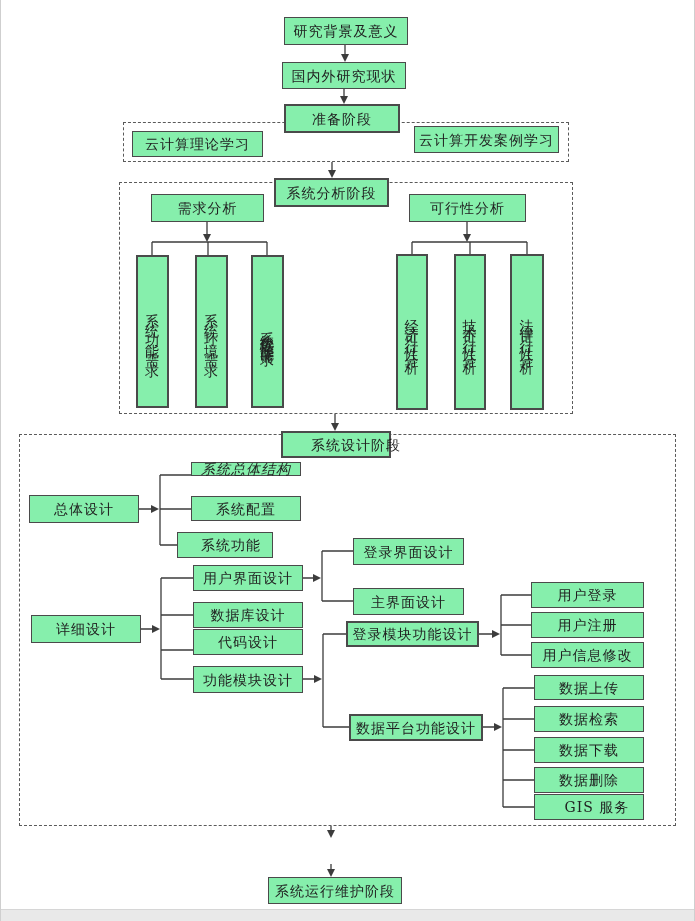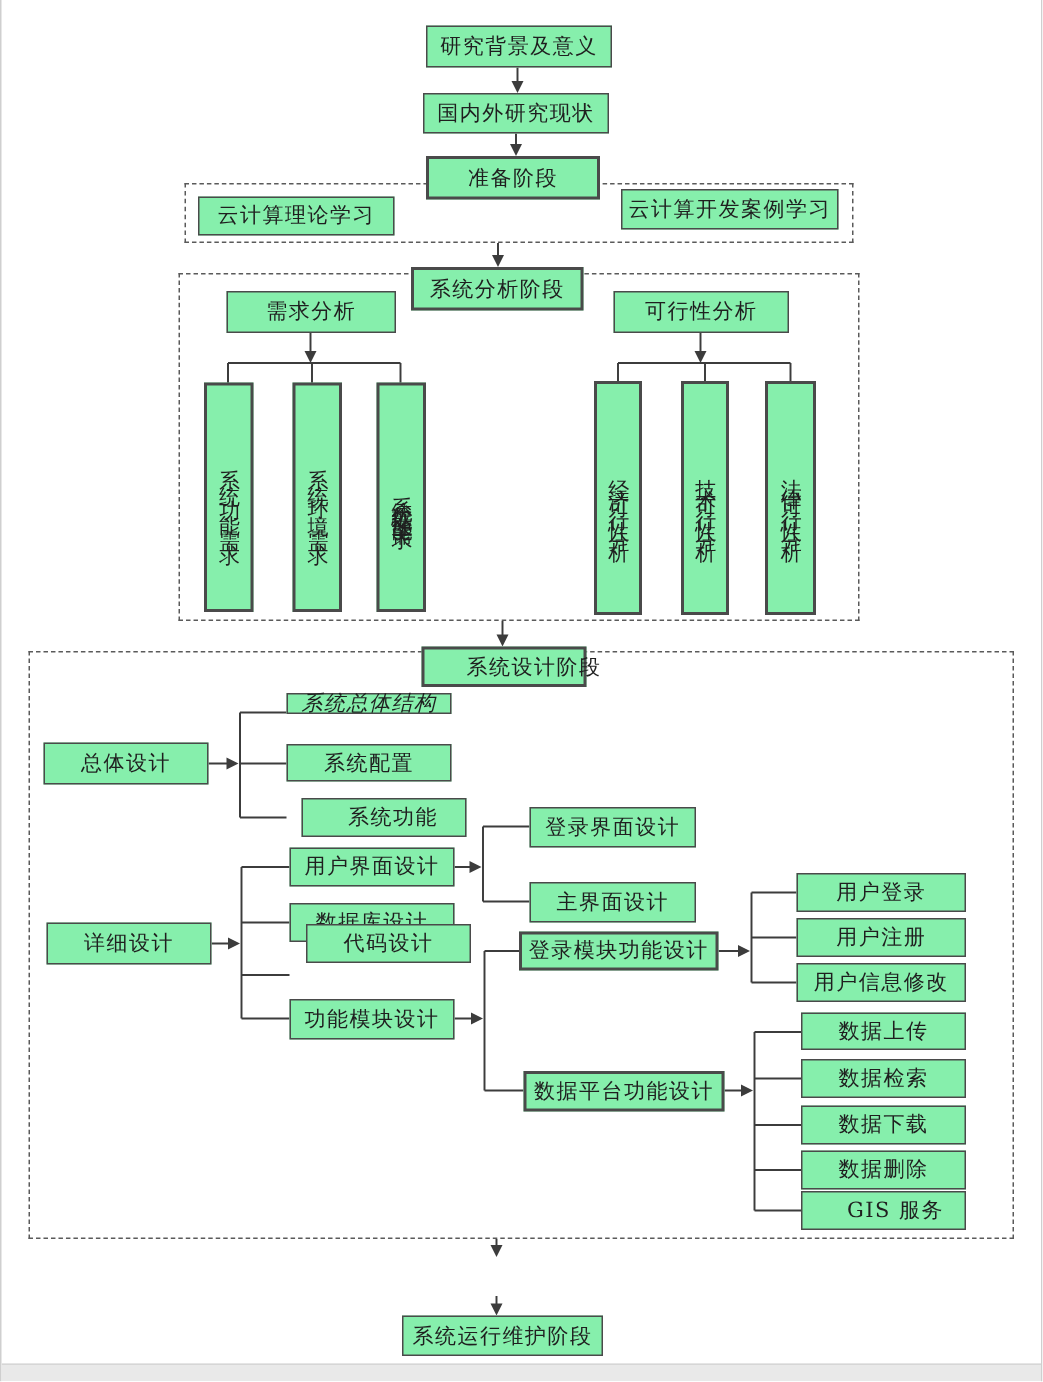--- a/index.html
+++ b/index.html
@@ -90,26 +90,26 @@
 
   <div class="box vbox v7" style="left:395px;top:254px;width:32px;height:156px;">经济可行性分析</div>
   <div class="box vbox v7" style="left:453px;top:254px;width:32px;height:156px;">技术可行性分析</div>
   <div class="box vbox v7" style="left:509px;top:254px;width:34px;height:156px;">法律可行性分析</div>
 
   <div class="box thick" style="left:280px;top:431px;width:110px;height:27px;padding-left:40px;">系统设计阶段</div>
 
   <div class="box" style="left:28px;top:495px;width:110px;height:28px;">总体设计</div>
   <div class="box" style="left:190px;top:462px;width:110px;height:14px;font-style:italic;">系统总体结构</div>
   <div class="box" style="left:190px;top:496px;width:110px;height:25px;">系统配置</div>
-  <div class="box" style="left:200px;top:532px;width:110px;height:26px;padding-left:12px;">系统功能</div>
+  <div class="box" style="left:176px;top:532px;width:96px;height:26px;padding-left:12px;">系统功能</div>
 
   <div class="box" style="left:30px;top:615px;width:110px;height:28px;">详细设计</div>
   <div class="box" style="left:192px;top:565px;width:110px;height:26px;">用户界面设计</div>
   <div class="box" style="left:192px;top:602px;width:110px;height:26px;">数据库设计</div>
-  <div class="box" style="left:192px;top:616px;width:110px;height:26px;margin-left:11px;">代码设计</div>
+  <div class="box" style="left:192px;top:629px;width:110px;height:26px;">代码设计</div>
   <div class="box" style="left:192px;top:666px;width:110px;height:27px;">功能模块设计</div>
 
   <div class="box" style="left:352px;top:538px;width:111px;height:27px;">登录界面设计</div>
   <div class="box" style="left:352px;top:588px;width:111px;height:27px;">主界面设计</div>
 
   <div class="box thick" style="left:345px;top:621px;width:133px;height:26px;">登录模块功能设计</div>
   <div class="box thick" style="left:348px;top:714px;width:134px;height:27px;">数据平台功能设计</div>
 
   <div class="box" style="left:530px;top:582px;width:113px;height:26px;">用户登录</div>
   <div class="box" style="left:530px;top:612px;width:113px;height:26px;">用户注册</div>

